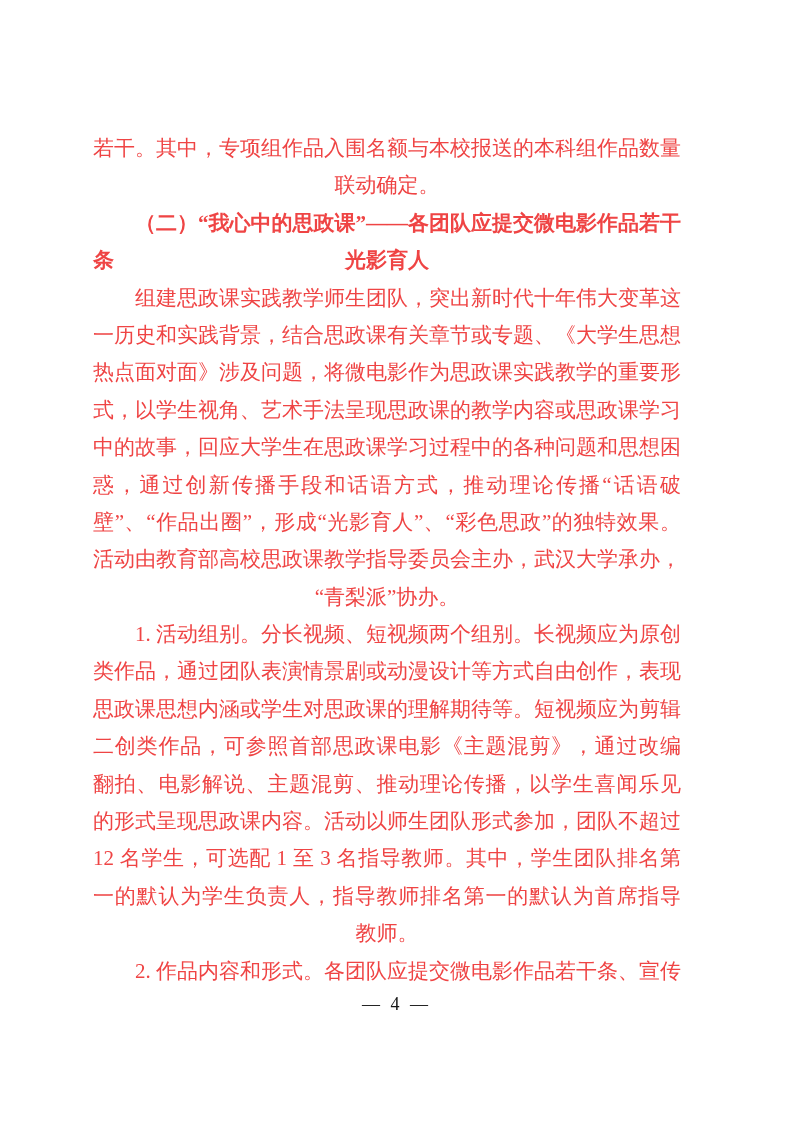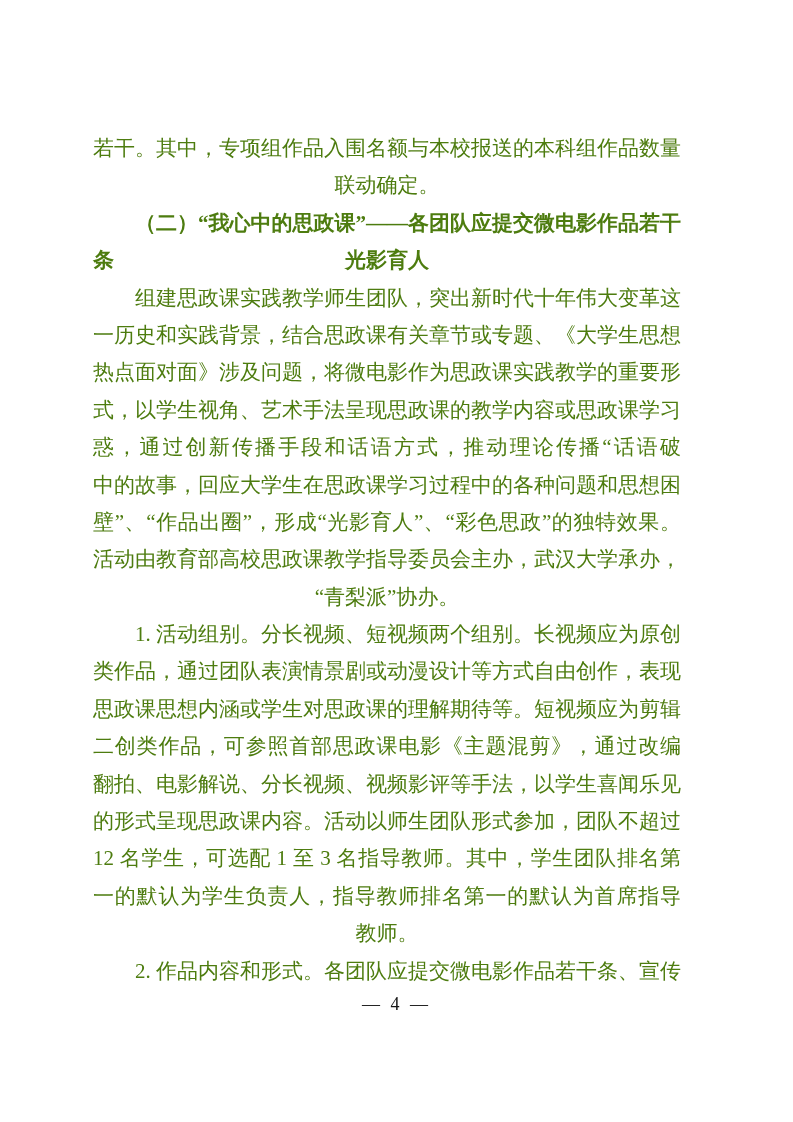--- a/index.html
+++ b/index.html
@@ -18,21 +18,21 @@
     position: absolute;
     left: 93px;
     top: 130px;
     width: 588px;
   }
   .tline {
     font-family: "Liberation Serif", "DejaVu Serif", serif;
     font-size: 21px;
     line-height: 37.4px;
     height: 37.4px;
-    color: #4d7c0f;
+    color: #ef4444;
     text-align: justify;
     text-align-last: justify;
     white-space: normal;
   }
   .tline.nojust {
     text-align: center;
     text-align-last: auto;
   }
   .tline.ind {
     text-indent: 42px;
@@ -58,30 +58,30 @@
 <div class="page">
   <div class="doc-body" id="doc-body">
       <div class="tline">若干。其中，专项组作品入围名额与本校报送的本科组作品数量</div>
       <div class="tline nojust">联动确定。</div>
       <div class="tline ind bold">（二）“我心中的思政课”——各团队应提交微电影作品若干条</div>
       <div class="tline nojust bold">光影育人</div>
       <div class="tline ind">组建思政课实践教学师生团队，突出新时代十年伟大变革这</div>
       <div class="tline">一历史和实践背景，结合思政课有关章节或专题、《大学生思想</div>
       <div class="tline">热点面对面》涉及问题，将微电影作为思政课实践教学的重要形</div>
       <div class="tline">式，以学生视角、艺术手法呈现思政课的教学内容或思政课学习</div>
+      <div class="tline">中的故事，回应大学生在思政课学习过程中的各种问题和思想困</div>
       <div class="tline">惑，通过创新传播手段和话语方式，推动理论传播“话语破</div>
-      <div class="tline">中的故事，回应大学生在思政课学习过程中的各种问题和思想困</div>
       <div class="tline">壁”、“作品出圈”，形成“光影育人”、“彩色思政”的独特效果。</div>
       <div class="tline">活动由教育部高校思政课教学指导委员会主办，武汉大学承办，</div>
       <div class="tline nojust">“青梨派”协办。</div>
       <div class="tline ind">1. 活动组别。分长视频、短视频两个组别。长视频应为原创</div>
       <div class="tline">类作品，通过团队表演情景剧或动漫设计等方式自由创作，表现</div>
       <div class="tline">思政课思想内涵或学生对思政课的理解期待等。短视频应为剪辑</div>
       <div class="tline">二创类作品，可参照首部思政课电影《主题混剪》，通过改编</div>
-      <div class="tline">翻拍、电影解说、分长视频、视频影评等手法，以学生喜闻乐见</div>
+      <div class="tline">翻拍、电影解说、主题混剪、推动理论传播，以学生喜闻乐见</div>
       <div class="tline">的形式呈现思政课内容。活动以师生团队形式参加，团队不超过</div>
       <div class="tline">12 名学生，可选配 1 至 3 名指导教师。其中，学生团队排名第</div>
       <div class="tline">一的默认为学生负责人，指导教师排名第一的默认为首席指导</div>
       <div class="tline nojust">教师。</div>
       <div class="tline ind">2. 作品内容和形式。各团队应提交微电影作品若干条、宣传</div>
     </div>
   <div class="footer">— 4 —</div>
 </div>
 
 </body></html>

